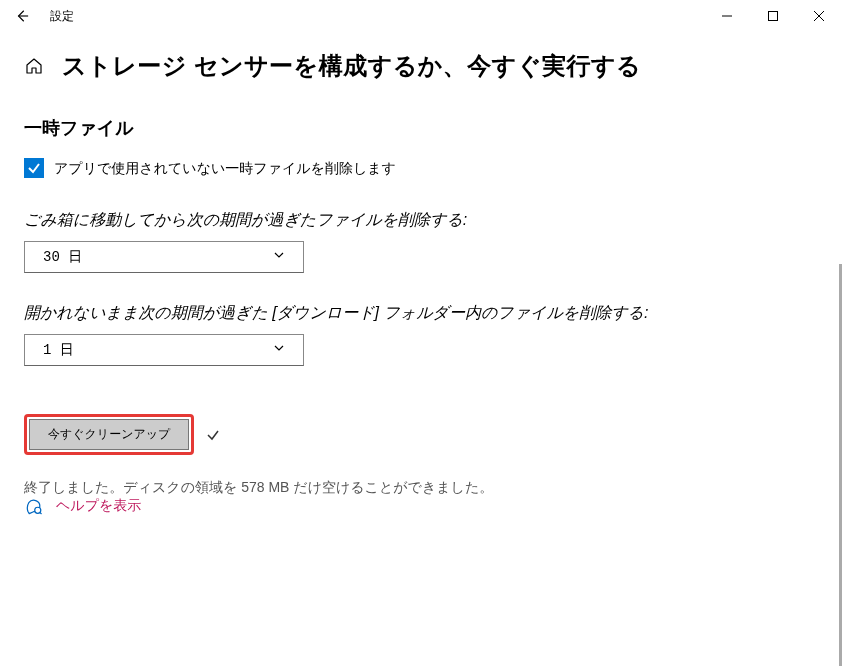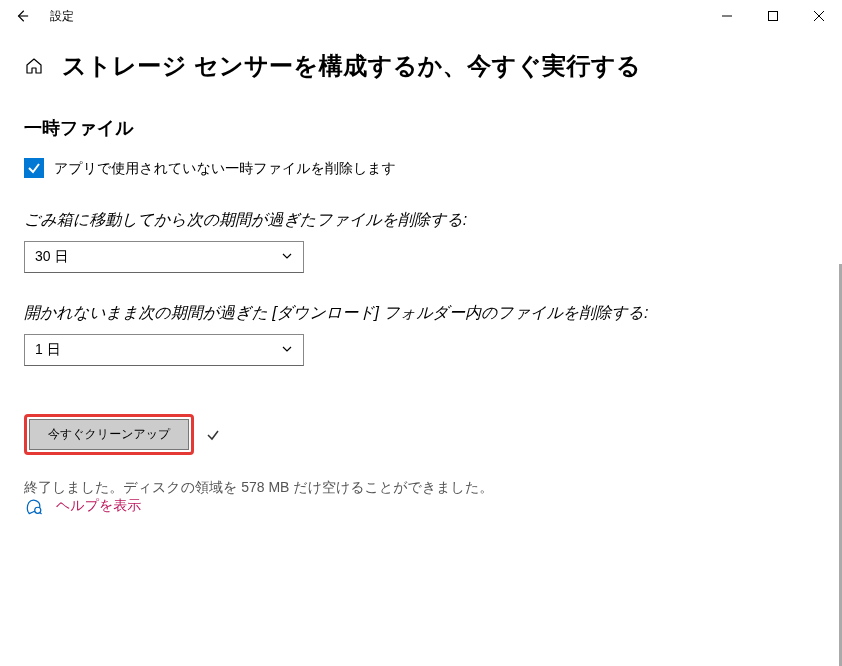--- a/index.html
+++ b/index.html
@@ -113,24 +113,25 @@
 
   
   .dropdown {
     width: 280px;
     height: 32px;
     border: 1px solid #888;
     border-bottom: 1px solid #666;
     display: flex;
     align-items: center;
     justify-content: space-between;
-    padding: 0 10px;
+    padding: 0 18px;
     cursor: pointer;
     margin-bottom: 30px;
     font-size: 14px;
+    font-family: Liberation Mono, monospace;
   }
   .dropdown .chevron svg { width: 12px; height: 12px; }
 
   .spacer { height: 18px; }
 
   
   .description {
     font-size: 14px;
     margin-bottom: 16px;
   }

